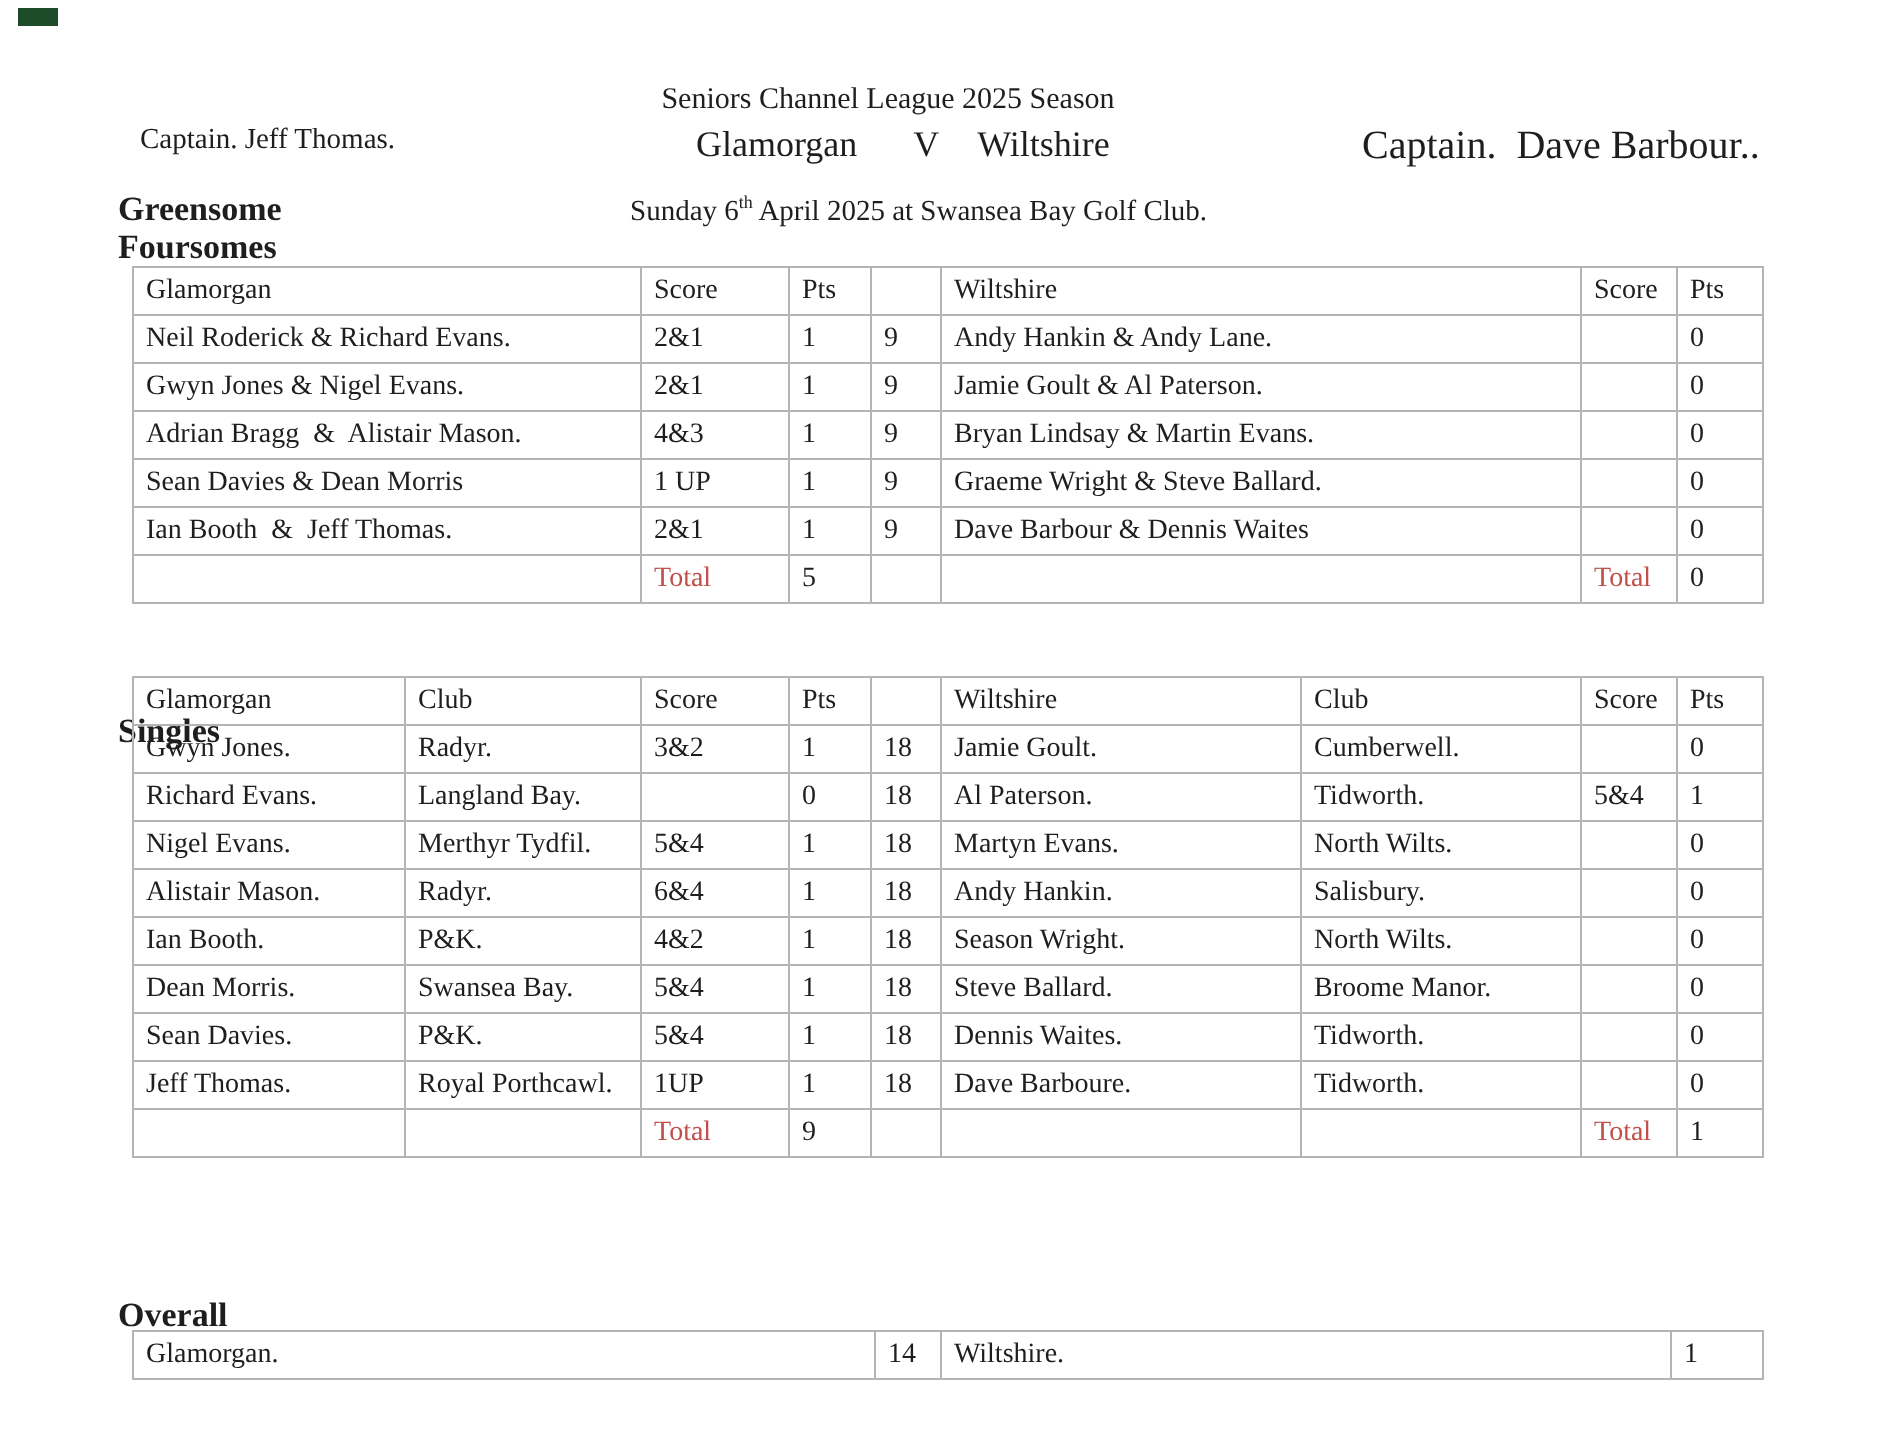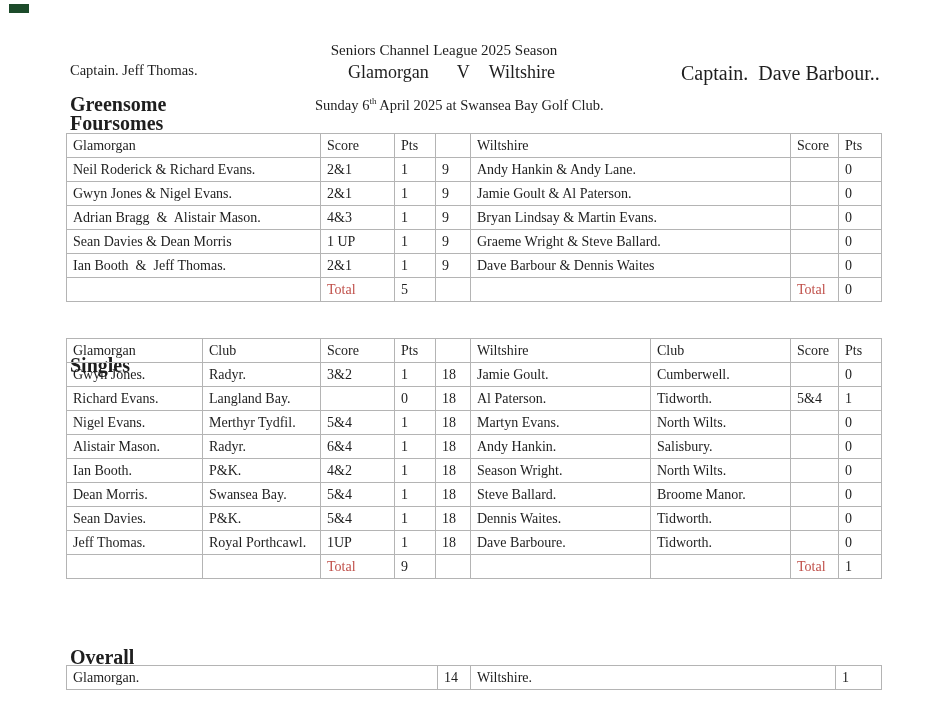--- a/index.html
+++ b/index.html
@@ -17,21 +17,21 @@
   .artifact{position:absolute;left:9px;top:4px;width:20px;height:9px;}
   .title{
     position:absolute;top:42px;left:0;width:940px;text-align:center;
     padding-right:52px;box-sizing:border-box;font-size:15px;
   }
   .cap-left{position:absolute;top:62px;left:70px;font-size:14.5px;white-space:pre;}
   .match-line{position:absolute;top:62px;left:348px;font-size:18px;}
   .match-line .home{display:inline-block;margin-right:28px;}
   .match-line .vs{display:inline-block;margin-right:19px;}
   .cap-right{position:absolute;top:62px;left:642px;font-size:20px;white-space:pre;margin-left:39px;}
-  .sec-heading{position:absolute;left:70px;font-weight:bold;font-size:20px;line-height:19px;}
+  .sec-heading{position:absolute;left:59px;font-weight:bold;font-size:17px;line-height:19px;}
   .greensome{top:95px;}
   .singles-h{top:320px;margin-top:36px;}
   .overall-h{top:648px;}
   .date-line{position:absolute;top:96px;left:315px;font-size:14.5px;}
   .date-line sup{font-size:9px;}
   table{
     position:absolute;border-collapse:collapse;table-layout:fixed;width:815px;left:66px;
   }
   #t1{top:133px;}
   #t2{top:338px;}

